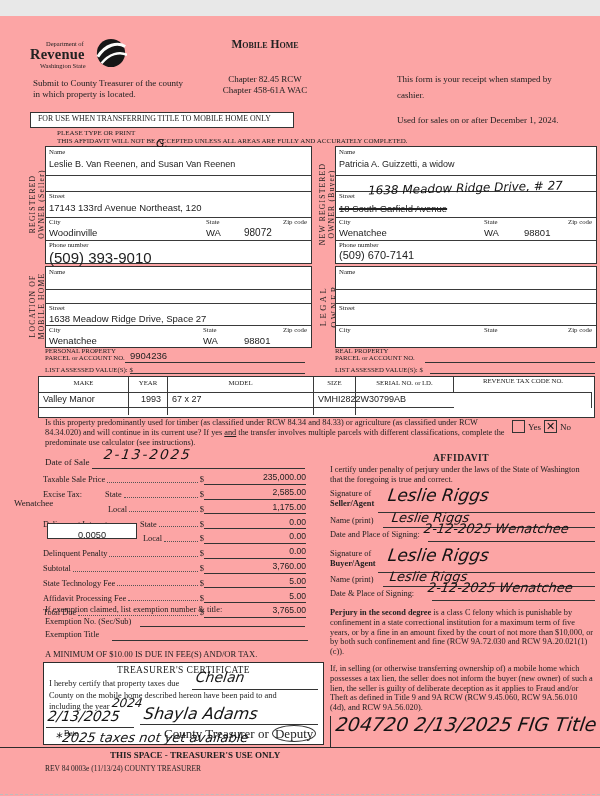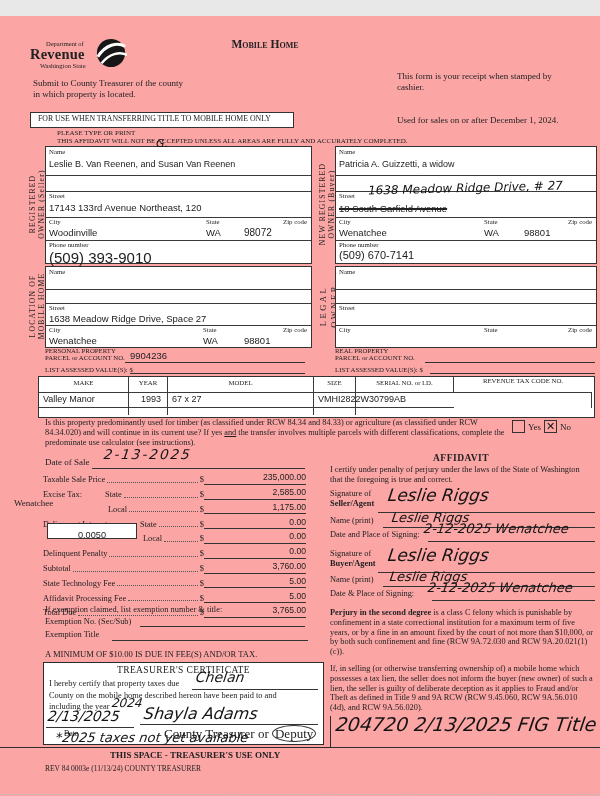--- a/index.html
+++ b/index.html
@@ -48,23 +48,27 @@
         <circle cx="17" cy="17" r="15" fill="#161616"></circle>
         <path d="M3 21 C 11 8, 24 5, 32 10" stroke="#fdfdfb" stroke-width="3.2" fill="none"></path>
         <path d="M7 28 C 15 18, 26 15, 34 19" stroke="#fdfdfb" stroke-width="2.6" fill="none"></path>
       </svg>
     </span>
   </div>
 
   <div class="abs" style="left:135px;top:22px;width:260px;text-align:center;">
     <div class="sc" style="font-size:11.5px;font-weight:bold;">Mobile Home</div>
   </div>
+  <div class="abs" style="left:135px;top:58px;width:260px;text-align:center;font-size:9px;line-height:11px;">
+    <div>Chapter 82.45 RCW</div>
+    <div>Chapter 458-61A WAC</div>
+  </div>
 
   <div class="abs" style="left:33px;top:62px;width:158px;font-size:9px;line-height:11px;">Submit to County Treasurer of the county in which property is located.</div>
-  <div class="abs" style="left:397px;top:55px;width:180px;font-size:9px;line-height:11px;">This form is your receipt when stamped by cashier.</div>
+  <div class="abs" style="left:397px;top:55px;width:180px;font-size:9px;line-height:16px;">This form is your receipt when stamped by cashier.</div>
   <div class="abs" style="left:397px;top:99px;width:190px;font-size:9px;">Used for sales on or after December 1, 2024.</div>
 
   <div class="abs box" style="left:30px;top:96px;width:255px;height:13px;font-size:7.8px;padding:1px 0 0 7px;background:#fff;">FOR USE WHEN TRANSFERRING TITLE TO MOBILE HOME ONLY</div>
   <div class="abs" style="left:57px;top:113px;font-size:7px;">PLEASE TYPE OR PRINT</div>
   <div class="abs" style="left:57px;top:121px;font-size:7px;">THIS AFFIDAVIT WILL NOT BE ACCEPTED UNLESS ALL AREAS ARE FULLY AND ACCURATELY COMPLETED.</div>
 
   <div class="vlabel" style="left:28px;top:246px;width:116px;">
     <div>REGISTERED</div>
     <div>OWNER (Seller)</div>
   </div>

